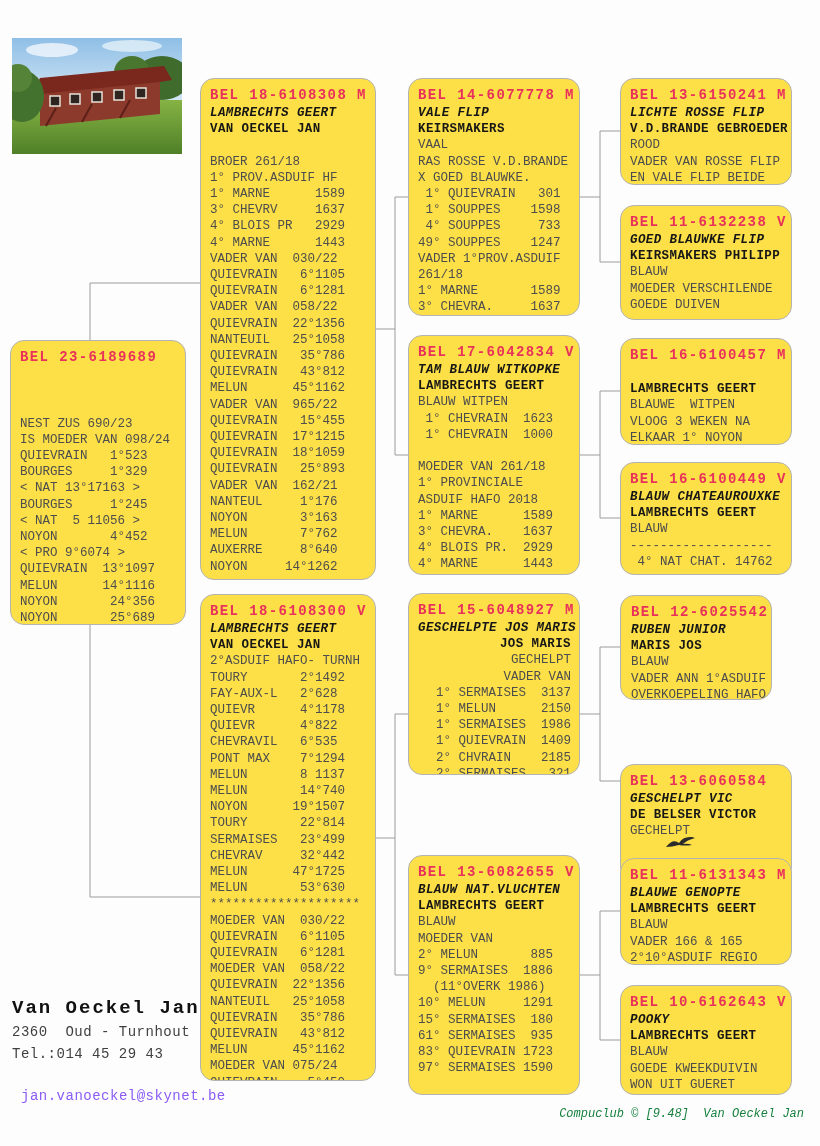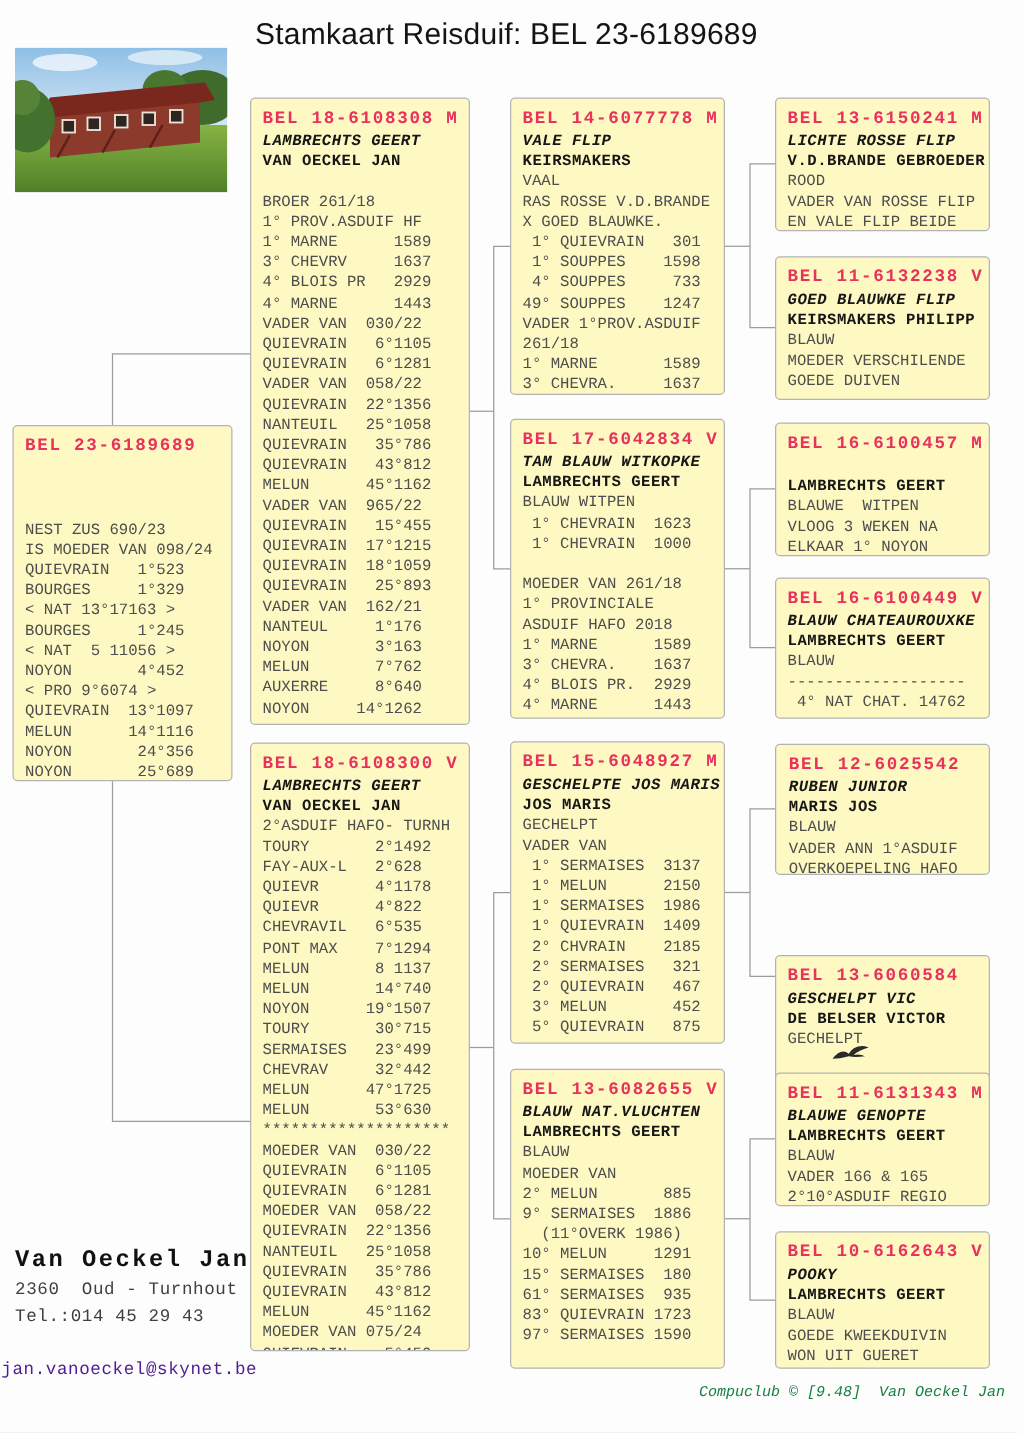--- a/index.html
+++ b/index.html
@@ -2,44 +2,43 @@
 <html style="--ring: #e8315b;"><head>
 <meta charset="utf-8">
 <style>
   html,body{margin:0;padding:0;background:#e8e8e8;}
   .page{position:relative;width:820px;height:1146px;background:#fdfdfd;overflow:hidden;
         font-family:"Liberation Mono","DejaVu Sans Mono",monospace;}
   .title{position:absolute;left:204px;top:14px;font-family:"Liberation Sans","DejaVu Sans",sans-serif;
          font-size:24px;color:#141414;letter-spacing:.2px;}
   .photo{position:absolute;left:12px;top:38px;width:170px;height:116px;overflow:hidden;}
   .connectors{position:absolute;left:0;top:0;pointer-events:none;}
-  .pbox{position:absolute;background:#fef9c3;border:1px solid #b3b3b3;border-radius:4px;
+  .pbox{position:absolute;background:#fde047;border:1px solid #b3b3b3;border-radius:14px;
         padding:7px 8px 6px 9px;box-sizing:border-box;overflow:hidden;}
   .ring{font-size:14px;font-weight:bold;letter-spacing:1.4px;color:var(--ring,#e8315b);
         white-space:pre;line-height:19px;}
   .bname{font-size:12.5px;font-weight:bold;font-style:italic;color:#161616;white-space:pre;
          line-height:16.2px;min-height:16.2px;letter-spacing:.4px;}
   .bowner{font-size:12.5px;font-weight:bold;color:#161616;white-space:pre;
           line-height:16.2px;min-height:16.2px;letter-spacing:.4px;}
   .bline{font-size:12.5px;color:#4d4d4d;white-space:pre;line-height:16.2px;min-height:16.2px;}
   .owner-block{position:absolute;left:12px;top:995px;}
   .owner-name{font-size:19px;font-weight:bold;color:#111;letter-spacing:2px;line-height:26px;white-space:pre;}
   .owner-line{font-size:14px;color:#3f3f3f;line-height:22px;white-space:pre;letter-spacing:.5px;}
-  .owner-email{position:absolute;left:1px;top:1088px;font-size:14px;color:#4c1d95;
+  .owner-email{position:absolute;left:21px;top:1088px;font-size:14px;color:#8b5cf6;
                letter-spacing:.5px;white-space:pre;}
   .footer{position:absolute;right:16px;top:1107px;font-size:12px;font-style:italic;color:#15803d;
           white-space:pre;}
   .bird{position:absolute;left:662px;top:834px;}
 </style>
 </head>
 <body>
 
 <div class="page">
 
-  <div class="title">Stamkaart Reisduif: BEL 23-6189689</div>
 
   <div class="photo">
     <svg width="170" height="116" viewBox="0 0 170 116">
       <defs>
         <linearGradient id="sky" x1="0" y1="0" x2="0" y2="1">
           <stop offset="0" stop-color="#8fbfe6"></stop>
             <stop offset="1" stop-color="#dcebf6"></stop>
         </linearGradient>
         <linearGradient id="grass" x1="0" y1="0" x2="0" y2="1">
           <stop offset="0" stop-color="#86b344"></stop>
@@ -146,21 +145,21 @@
         <div class="bline">2°ASDUIF HAFO- TURNH</div>
         <div class="bline">TOURY       2°1492</div>
         <div class="bline">FAY-AUX-L   2°628</div>
         <div class="bline">QUIEVR      4°1178</div>
         <div class="bline">QUIEVR      4°822</div>
         <div class="bline">CHEVRAVIL   6°535</div>
         <div class="bline">PONT MAX    7°1294</div>
         <div class="bline">MELUN       8 1137</div>
         <div class="bline">MELUN       14°740</div>
         <div class="bline">NOYON      19°1507</div>
-        <div class="bline">TOURY       30°715</div>
+        <div class="bline">TOURY       22°814</div>
         <div class="bline">SERMAISES   23°499</div>
         <div class="bline">CHEVRAV     32°442</div>
         <div class="bline">MELUN      47°1725</div>
         <div class="bline">MELUN       53°630</div>
         <div class="bline">********************</div>
         <div class="bline">MOEDER VAN  030/22</div>
         <div class="bline">QUIEVRAIN   6°1105</div>
         <div class="bline">QUIEVRAIN   6°1281</div>
         <div class="bline">MOEDER VAN  058/22</div>
         <div class="bline">QUIEVRAIN  22°1356</div>
@@ -196,21 +195,21 @@
         <div class="bline"> 1° CHEVRAIN  1000</div>
         <div class="bline"></div>
         <div class="bline">MOEDER VAN 261/18</div>
         <div class="bline">1° PROVINCIALE</div>
         <div class="bline">ASDUIF HAFO 2018</div>
         <div class="bline">1° MARNE      1589</div>
         <div class="bline">3° CHEVRA.    1637</div>
         <div class="bline">4° BLOIS PR.  2929</div>
         <div class="bline">4° MARNE      1443</div>
       </div>
-      <div class="pbox" style="left: 408px; top: 593px; width: 172px; height: 242px;">
+      <div class="pbox" style="left: 408px; top: 593px; width: 172px; height: 182px; text-align: right;">
         <div class="ring">BEL 15-6048927 M</div>
         <div class="bname">GESCHELPTE JOS MARIS</div>
         <div class="bowner">JOS MARIS</div>
         <div class="bline">GECHELPT</div>
         <div class="bline">VADER VAN</div>
         <div class="bline"> 1° SERMAISES  3137</div>
         <div class="bline"> 1° MELUN      2150</div>
         <div class="bline"> 1° SERMAISES  1986</div>
         <div class="bline"> 1° QUIEVRAIN  1409</div>
         <div class="bline"> 2° CHVRAIN    2185</div>
@@ -259,21 +258,21 @@
         <div class="bline">ELKAAR 1° NOYON</div>
       </div>
       <div class="pbox" style="left: 620px; top: 462px; width: 172px; height: 113px;">
         <div class="ring">BEL 16-6100449 V</div>
         <div class="bname">BLAUW CHATEAUROUXKE</div>
         <div class="bowner">LAMBRECHTS GEERT</div>
         <div class="bline">BLAUW</div>
         <div class="bline">-------------------</div>
         <div class="bline"> 4° NAT CHAT. 14762</div>
       </div>
-      <div class="pbox" style="left: 620px; top: 595px; width: 172px; height: 105px; padding-left: 10px;">
+      <div class="pbox" style="left: 620px; top: 595px; width: 152px; height: 105px; padding-left: 10px;">
         <div class="ring">BEL 12-6025542</div>
         <div class="bname">RUBEN JUNIOR</div>
         <div class="bowner">MARIS JOS</div>
         <div class="bline">BLAUW</div>
         <div class="bline">VADER ANN 1°ASDUIF</div>
         <div class="bline">OVERKOEPELING HAFO</div>
       </div>
       <div class="pbox" style="left: 620px; top: 764px; width: 172px; height: 117px;">
         <div class="ring">BEL 13-6060584</div>
         <div class="bname">GESCHELPT VIC</div>

